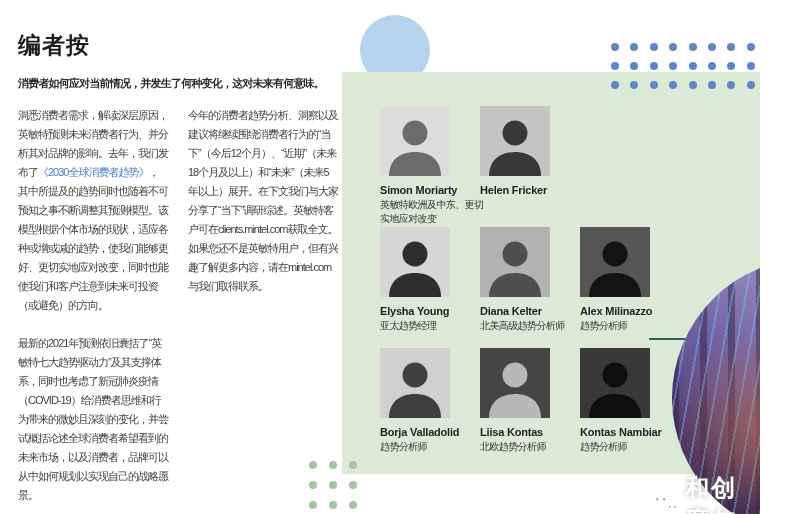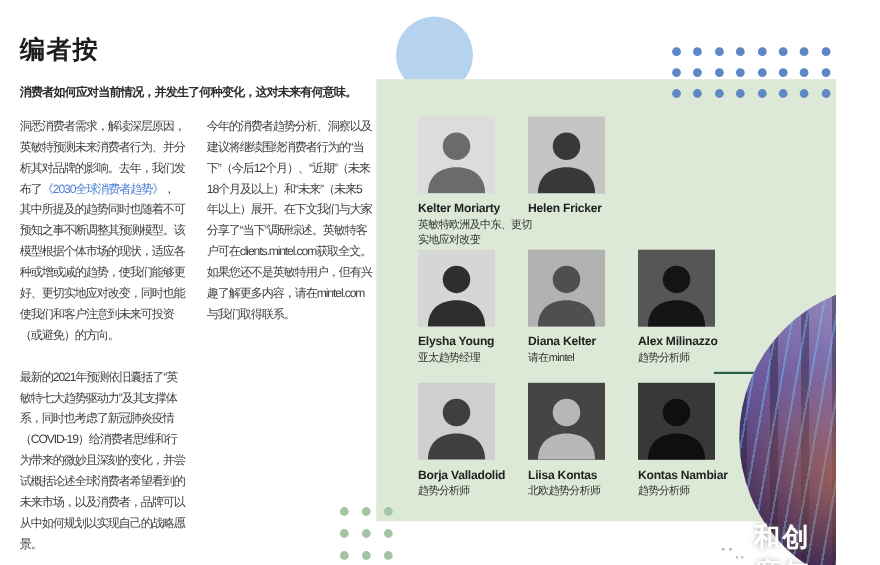--- a/index.html
+++ b/index.html
@@ -119,21 +119,21 @@
   <div class="team">
 
     <div class="trow">
       <div class="member">
         <div class="photo" style="background-color: rgb(220, 220, 220);">
           <svg width="70" height="70" viewBox="0 0 70 70" style="color: rgb(107, 107, 107);">
               <circle cx="35" cy="27" r="12.5" fill="currentColor"></circle>
               <path d="M9 70 C9 54 20 46 35 46 C50 46 61 54 61 70 Z" fill="currentColor"></path>
             </svg>
         </div>
-        <div class="mname">Kelter Moriarty</div>
+        <div class="mname">Simon Moriarty</div>
         <div class="mtitle">英敏特欧洲及中东、更切实地应对改变</div>
       </div>
       <div class="member">
         <div class="photo" style="background-color: rgb(196, 196, 196);">
           <svg width="70" height="70" viewBox="0 0 70 70" style="color: rgb(56, 56, 56);">
               <circle cx="35" cy="27" r="12.5" fill="currentColor"></circle>
               <path d="M9 70 C9 54 20 46 35 46 C50 46 61 54 61 70 Z" fill="currentColor"></path>
             </svg>
         </div>
         <div class="mname">Helen Fricker</div>
@@ -152,21 +152,21 @@
         <div class="mtitle">亚太趋势经理</div>
       </div>
       <div class="member">
         <div class="photo" style="background-color: rgb(178, 178, 178);">
           <svg width="70" height="70" viewBox="0 0 70 70" style="color: rgb(79, 79, 79);">
               <circle cx="35" cy="27" r="12.5" fill="currentColor"></circle>
               <path d="M9 70 C9 54 20 46 35 46 C50 46 61 54 61 70 Z" fill="currentColor"></path>
             </svg>
         </div>
         <div class="mname">Diana Kelter</div>
-        <div class="mtitle">请在mintel</div>
+        <div class="mtitle">北美高级趋势分析师</div>
       </div>
       <div class="member">
         <div class="photo" style="background-color: rgb(86, 86, 86);">
           <svg width="70" height="70" viewBox="0 0 70 70" style="color: rgb(20, 20, 20);">
               <circle cx="35" cy="27" r="12.5" fill="currentColor"></circle>
               <path d="M9 70 C9 54 20 46 35 46 C50 46 61 54 61 70 Z" fill="currentColor"></path>
             </svg>
         </div>
         <div class="mname">Alex Milinazzo</div>
         <div class="mtitle">趋势分析师</div>

